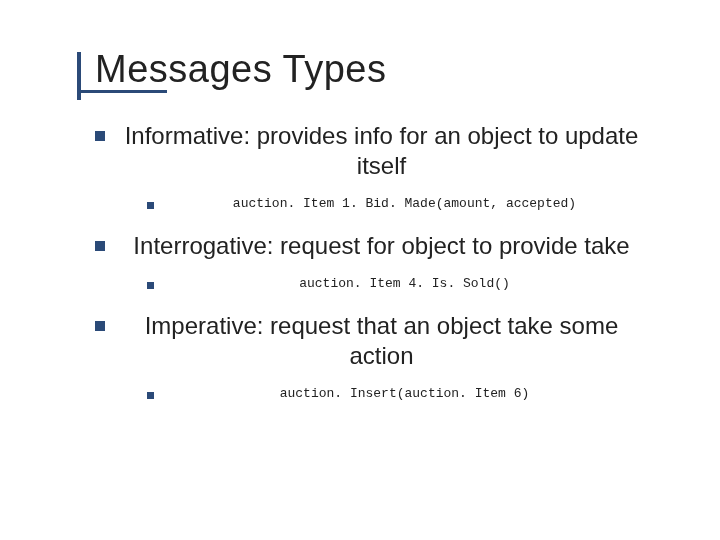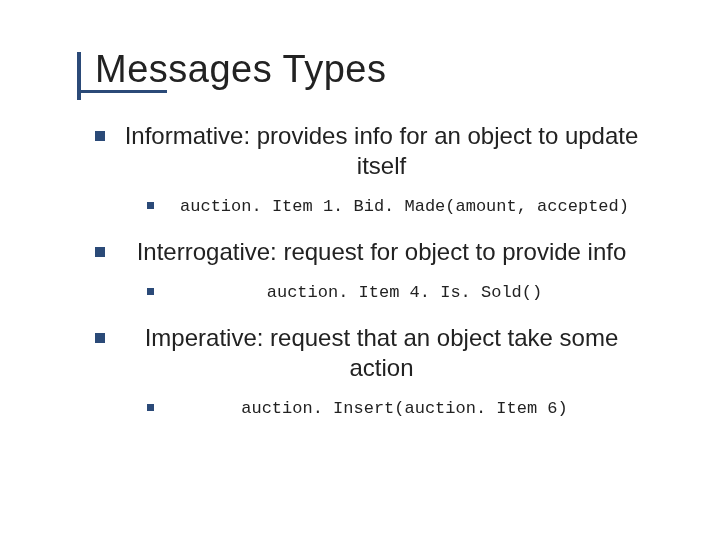--- a/index.html
+++ b/index.html
@@ -54,21 +54,21 @@
     height: 10px;
     background: #2b4a78;
   }
   .lvl2 {
     margin-top: 14px;
     margin-bottom: 6px;
   }
   .lvl2 > li {
     position: relative;
     padding-left: 46px;
-    font-size: 17px;
+    font-size: 13px;
     font-family: "Courier New", Courier, monospace;
     color: #222;
     line-height: 1.4;
     margin-bottom: 6px;
   }
   .lvl2 > li::before {
     content: "";
     position: absolute;
     left: 24px;
     top: 7px;
@@ -88,21 +88,21 @@
   </div>
 
   <ul class="lvl1">
     <li>
       <span>Informative: provides info for an object to update itself</span>
       <ul class="lvl2">
         <li>auction. Item 1. Bid. Made(amount, accepted)</li>
       </ul>
     </li>
     <li>
-      <span>Interrogative: request for object to provide info</span>
+      <span>Interrogative: request for object to provide take</span>
       <ul class="lvl2">
         <li>auction. Item 4. Is. Sold()</li>
       </ul>
     </li>
     <li>
       <span>Imperative: request that an object take some action</span>
       <ul class="lvl2">
         <li>auction. Insert(auction. Item 6)</li>
       </ul>
     </li>

